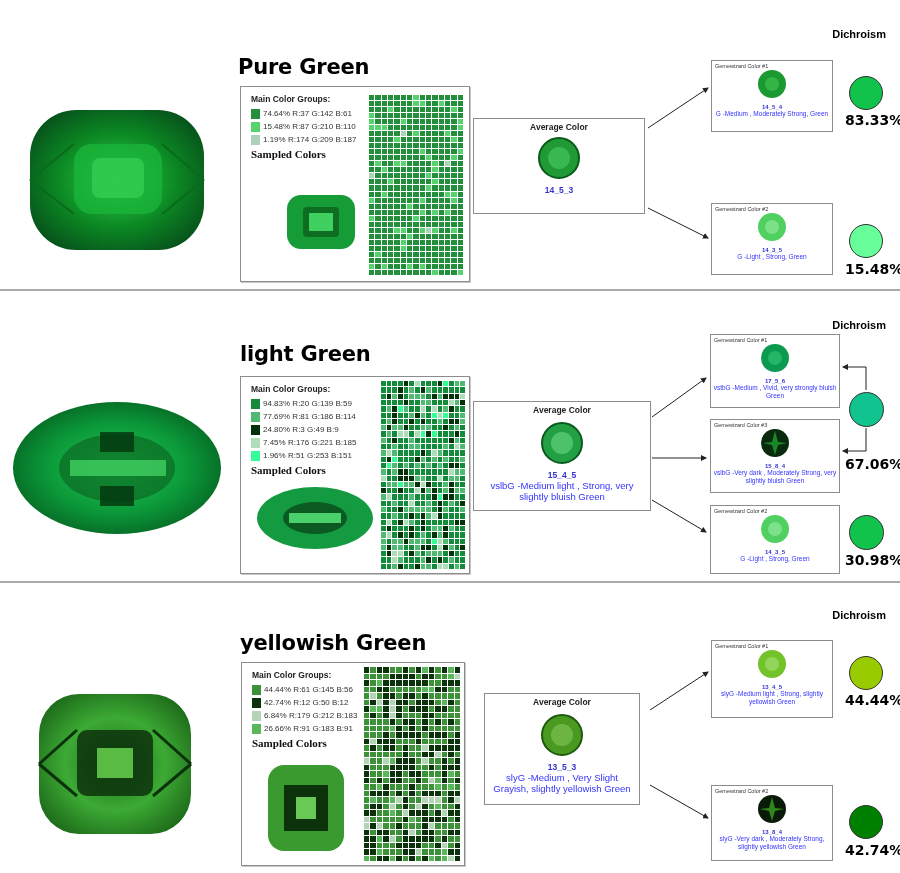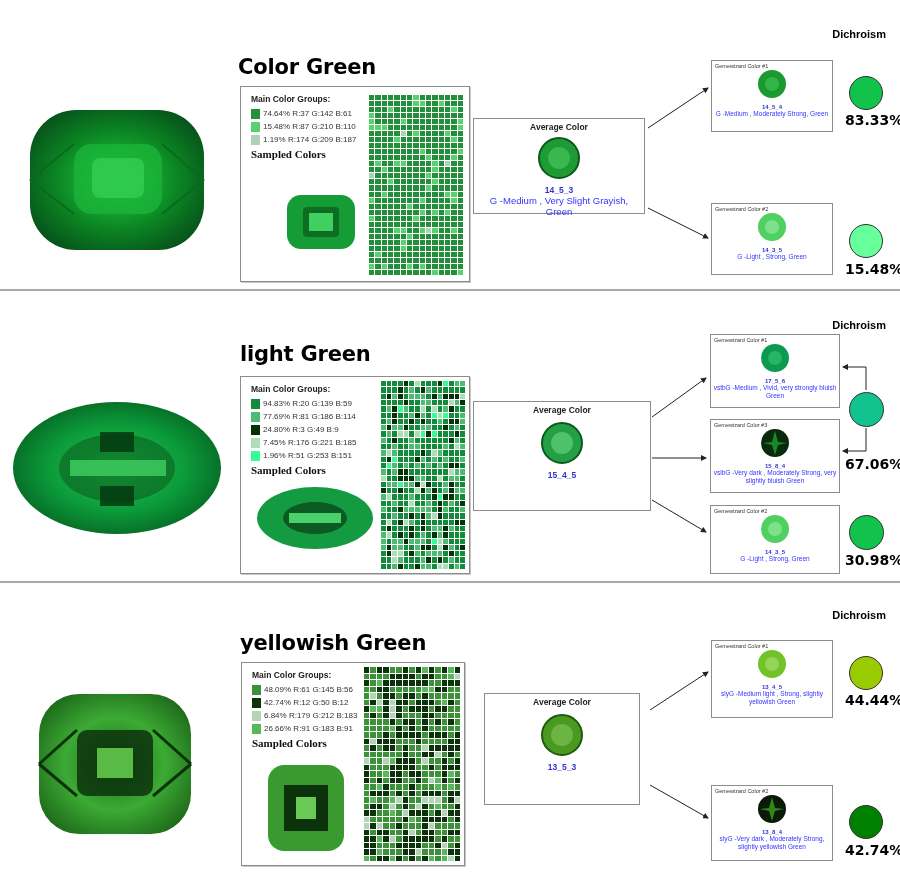--- a/index.html
+++ b/index.html
@@ -47,21 +47,21 @@
   <line x1="652" y1="500" x2="706" y2="532" stroke="#222" stroke-width="1" marker-end="url(#ah)"></line>
   <polyline points="866,390 866,367 843,367" fill="none" stroke="#222" stroke-width="1" marker-end="url(#ah)"></polyline>
   <polyline points="866,428 866,451 843,451" fill="none" stroke="#222" stroke-width="1" marker-end="url(#ah)"></polyline>
 
   <line x1="650" y1="710" x2="708" y2="672" stroke="#222" stroke-width="1" marker-end="url(#ah)"></line>
   <line x1="650" y1="785" x2="708" y2="818" stroke="#222" stroke-width="1" marker-end="url(#ah)"></line>
 </svg>
 
 <div>
   <div class="dichroism" style="top:28px;">Dichroism</div>
-  <div class="title" style="left:238px;top:55px;">Color Green</div>
+  <div class="title" style="left:238px;top:55px;">Pure Green</div>
 
   <svg class="gem-photo" style="left:22px;top:100px;" width="190" height="160">
     <defs>
       <radialGradient id="g1" cx="50%" cy="50%" r="60%">
         <stop offset="0%" stop-color="#2ed04e"></stop>
           <stop offset="55%" stop-color="#0c8a24"></stop>
           <stop offset="100%" stop-color="#06501a"></stop>
       </radialGradient>
     </defs>
     <rect x="8" y="10" width="174" height="140" rx="46" fill="url(#g1)"></rect>
@@ -547,21 +547,20 @@
   </div>
 
   <div class="avg" style="left:473px;top:118px;width:170px;height:94px;">
     <div class="avg-head">Average Color</div>
     <svg width="44" height="44" style="margin-top:4px;">
         <circle cx="22" cy="22" r="20" fill="#1f9a35"></circle>
         <circle cx="22" cy="22" r="11" fill="#43c55a" opacity="0.7"></circle>
         <circle cx="22" cy="22" r="20" fill="none" stroke="#0a5a18" stroke-width="2"></circle>
       </svg>
     <div class="avg-code">14_5_3</div>
-    <div class="avg-desc">G -Medium , Very Slight Grayish, Green</div>
   </div>
 
   <div class="gw" style="left:711px;top:60px;width:120px;height:70px;">
     <div class="gw-head">Gemewizard Color #1</div>
     <svg width="30" height="30">
         <circle cx="15" cy="15" r="14" fill="#1a9a30"></circle>
         <circle cx="15" cy="15" r="7" fill="#40c050" opacity="0.7"></circle>
       </svg>
     <div class="gw-code">14_5_4</div>
     <div class="gw-desc">G -Medium , Moderately Strong, Green</div>
@@ -1088,20 +1087,21 @@
   </div>
 
   <div class="avg" style="left:473px;top:401px;width:176px;height:108px;">
     <div class="avg-head">Average Color</div>
     <svg width="44" height="44" style="margin-top:6px;">
         <circle cx="22" cy="22" r="20" fill="#23a044"></circle>
         <circle cx="22" cy="22" r="11" fill="#5fd07a" opacity="0.7"></circle>
         <circle cx="22" cy="22" r="20" fill="none" stroke="#0a5a20" stroke-width="2"></circle>
       </svg>
     <div class="avg-code">15_4_5</div>
+    <div class="avg-desc">vslbG -Medium light , Strong, very slightly bluish Green</div>
   </div>
 
   <div class="gw" style="left:710px;top:334px;width:128px;height:72px;">
     <div class="gw-head">Gemewizard Color #1</div>
     <svg width="30" height="30">
         <circle cx="15" cy="15" r="14" fill="#0b9a50"></circle>
         <circle cx="15" cy="15" r="7" fill="#30c070" opacity="0.7"></circle>
       </svg>
     <div class="gw-code">17_5_6</div>
     <div class="gw-desc">vstbG -Medium , Vivid, very strongly bluish Green</div>
@@ -1149,21 +1149,21 @@
     <rect x="42" y="40" width="76" height="66" rx="10" fill="#0c320c" opacity="0.85"></rect>
     <rect x="62" y="58" width="36" height="30" fill="#5abb44"></rect>
     <path d="M4,74 L42,40 M156,74 L118,40 M4,74 L42,106 M156,74 L118,106" stroke="#0c320c" stroke-width="3"></path>
   </svg>
 
   <div class="panel" style="left:241px;top:662px;width:222px;height:202px;">
     <div class="mcg">
       <div class="mcg-head">Main Color Groups:</div>
       <div class="mcg-row">
           <span class="mcg-sw" style="background:#3d9138"></span>
-          <span>48.09% R:61 G:145 B:56</span>
+          <span>44.44% R:61 G:145 B:56</span>
         </div>
       <div class="mcg-row">
           <span class="mcg-sw" style="background:#0c320c"></span>
           <span>42.74% R:12 G:50 B:12</span>
         </div>
       <div class="mcg-row">
           <span class="mcg-sw" style="background:#b3d4b7"></span>
           <span>6.84% R:179 G:212 B:183</span>
         </div>
       <div class="mcg-row">
@@ -1632,20 +1632,21 @@
   </div>
 
   <div class="avg" style="left:484px;top:693px;width:154px;height:110px;">
     <div class="avg-head">Average Color</div>
     <svg width="44" height="44" style="margin-top:6px;">
         <circle cx="22" cy="22" r="20" fill="#4a9a22"></circle>
         <circle cx="22" cy="22" r="11" fill="#7cc050" opacity="0.7"></circle>
         <circle cx="22" cy="22" r="20" fill="none" stroke="#1e5a0c" stroke-width="2"></circle>
       </svg>
     <div class="avg-code">13_5_3</div>
+    <div class="avg-desc">slyG -Medium , Very Slight Grayish, slightly yellowish Green</div>
   </div>
 
   <div class="gw" style="left:711px;top:640px;width:120px;height:76px;">
     <div class="gw-head">Gemewizard Color #1</div>
     <svg width="30" height="30">
         <circle cx="15" cy="15" r="14" fill="#72c22a"></circle>
         <circle cx="15" cy="15" r="7" fill="#a2dc70" opacity="0.7"></circle>
       </svg>
     <div class="gw-code">13_4_5</div>
     <div class="gw-desc">slyG -Medium light , Strong, slightly yellowish Green</div>

